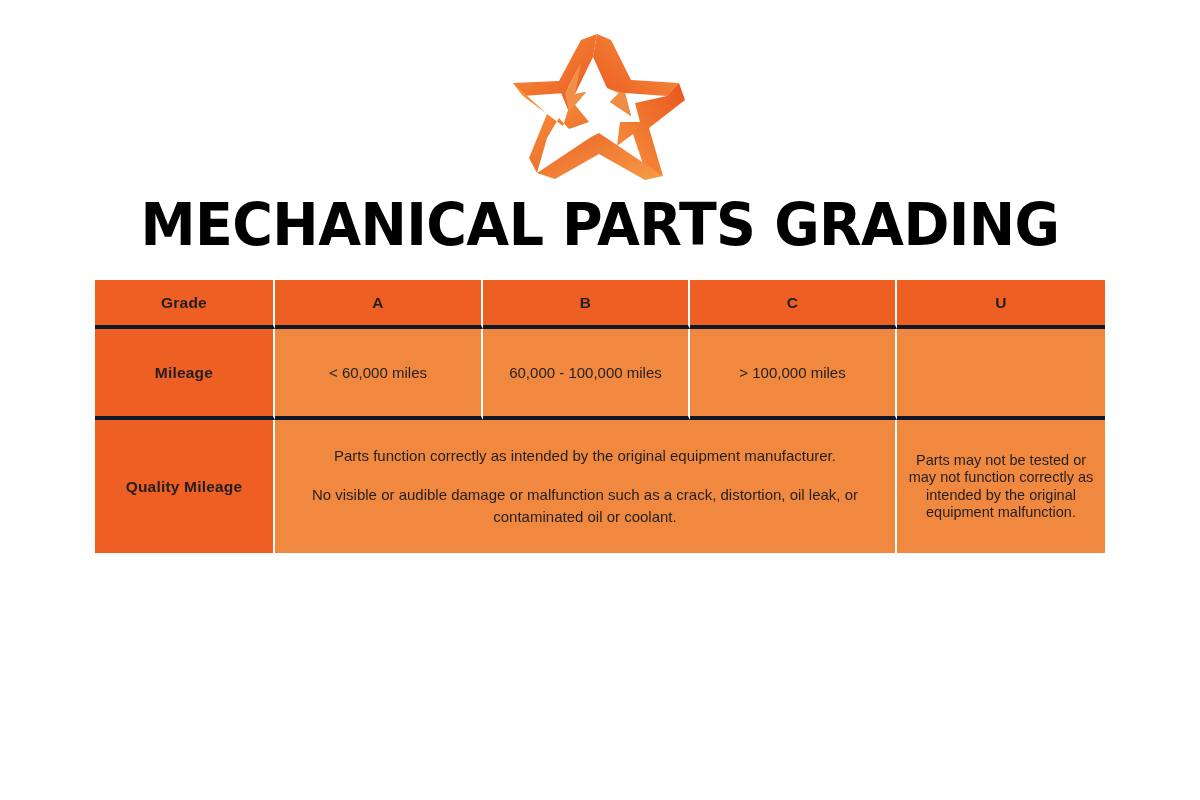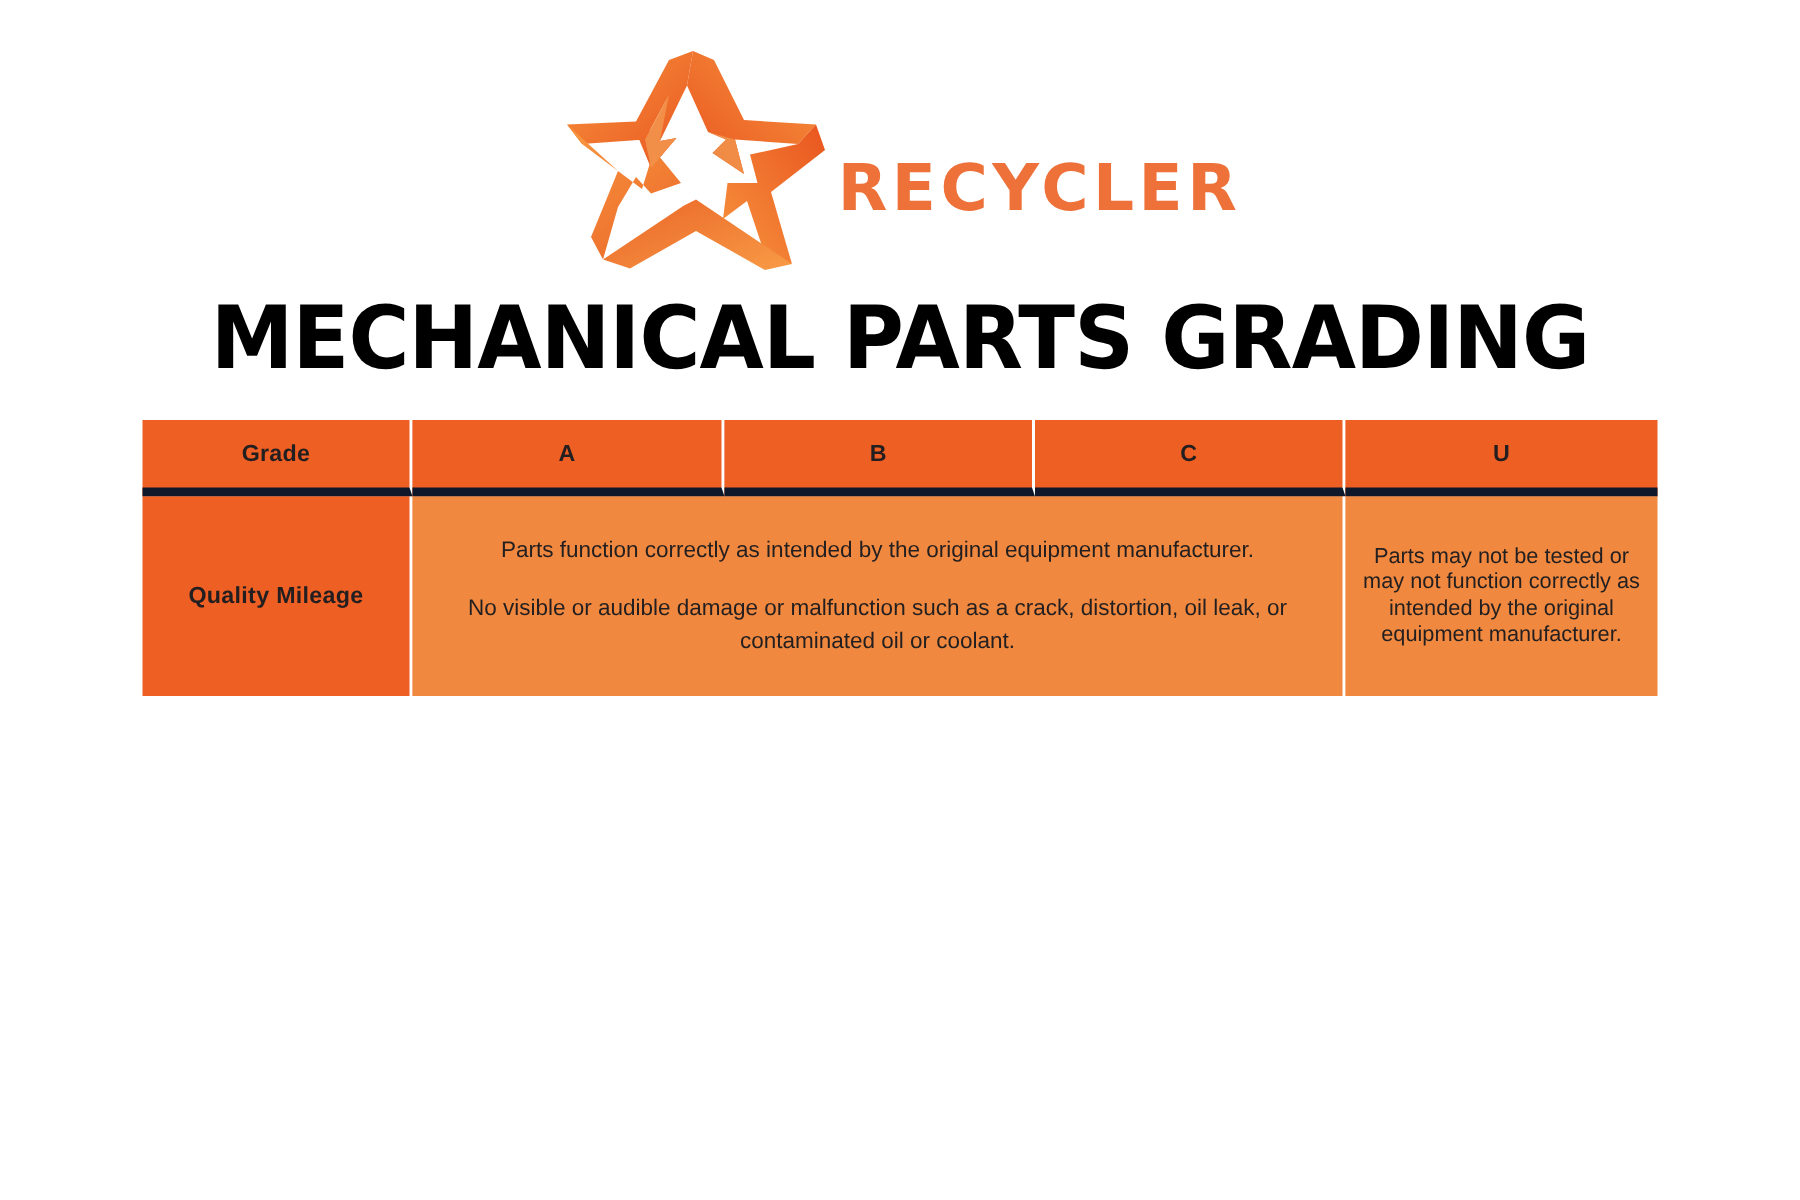--- a/index.html
+++ b/index.html
@@ -92,21 +92,21 @@
     position: absolute;
     left: 95px;
     top: 280px;
     width: 1010px;
     border-collapse: separate;
     border-spacing: 0;
     table-layout: fixed;
   }
   .grading-table td {
     border-right: 2px solid #ffffff;
-    border-bottom: 6px solid #0f172a;
+    border-bottom: 4px solid #0f172a;
     vertical-align: middle;
     padding: 0 6px;
   }
   .grading-table tr td:last-child { border-right: none; }
   .grading-table tr:last-child td { border-bottom: none; }
 
   .c-label { width: 180px; }
   .c-a     { width: 208px; }
   .c-b     { width: 207px; }
   .c-c     { width: 207px; }
@@ -197,21 +197,20 @@
           <path d="M156 146 L138 150 L92 124 L48 149 L30 143 L84 107 L92 103 Z" fill="url(#gD)"></path>
 
           <path d="M30 143 L22 128 L40 84 L6 53 L16 66 L56 96 L64 70 L82 92 L62 99 L52 88 L40 108 Z" fill="url(#gE)"></path>
 
           <path d="M62 82 L79 62 L68 64 L74 33 L58 63 Z" fill="#F19049" opacity="0.95"></path>
           <path d="M124 86 L103 72 L112 63 L100 58 L118 63 Z" fill="#F19049" opacity="0.9"></path>
         </g>
       </svg>
 
       <div class="logo-words">
-        <div class="brand-name">RECYCLER</div>
       </div>
     </div>
   </div>
 
   <div class="page-title">MECHANICAL PARTS GRADING</div>
 
   <table class="grading-table">
     <colgroup>
       <col class="c-label">
         <col class="c-a">
@@ -221,25 +220,32 @@
     </colgroup>
     <tbody>
       <tr>
         <td class="hdr">Grade</td>
         <td class="hdr">A</td>
         <td class="hdr">B</td>
         <td class="hdr">C</td>
         <td class="hdr">U</td>
       </tr>
 
+      <tr class="row-mileage">
+        <td class="rowlabel">Mileage</td>
+        <td class="cell">&lt; 60,000 miles</td>
+        <td class="cell">60,000 - 100,000 miles</td>
+        <td class="cell">&gt; 100,000 miles</td>
+        <td class="cell"></td>
+      </tr>
 
       <tr class="row-quality">
         <td class="rowlabel">Quality Mileage</td>
         <td class="cell cell-merged" colspan="3">
           <p>Parts function correctly as intended by the original equipment manufacturer.</p>
           <p>No visible or audible damage or malfunction such as a crack, distortion, oil leak, or contaminated oil or coolant.</p>
         </td>
-        <td class="cell cell-u-text">Parts may not be tested or may not function correctly as intended by the original equipment manufacturer.</td>
+        <td class="cell cell-u-text">Parts may not be tested or may not function correctly as intended by the original equipment malfunction.</td>
       </tr>
     </tbody>
   </table>
 
 </div>
 
 </body></html>

